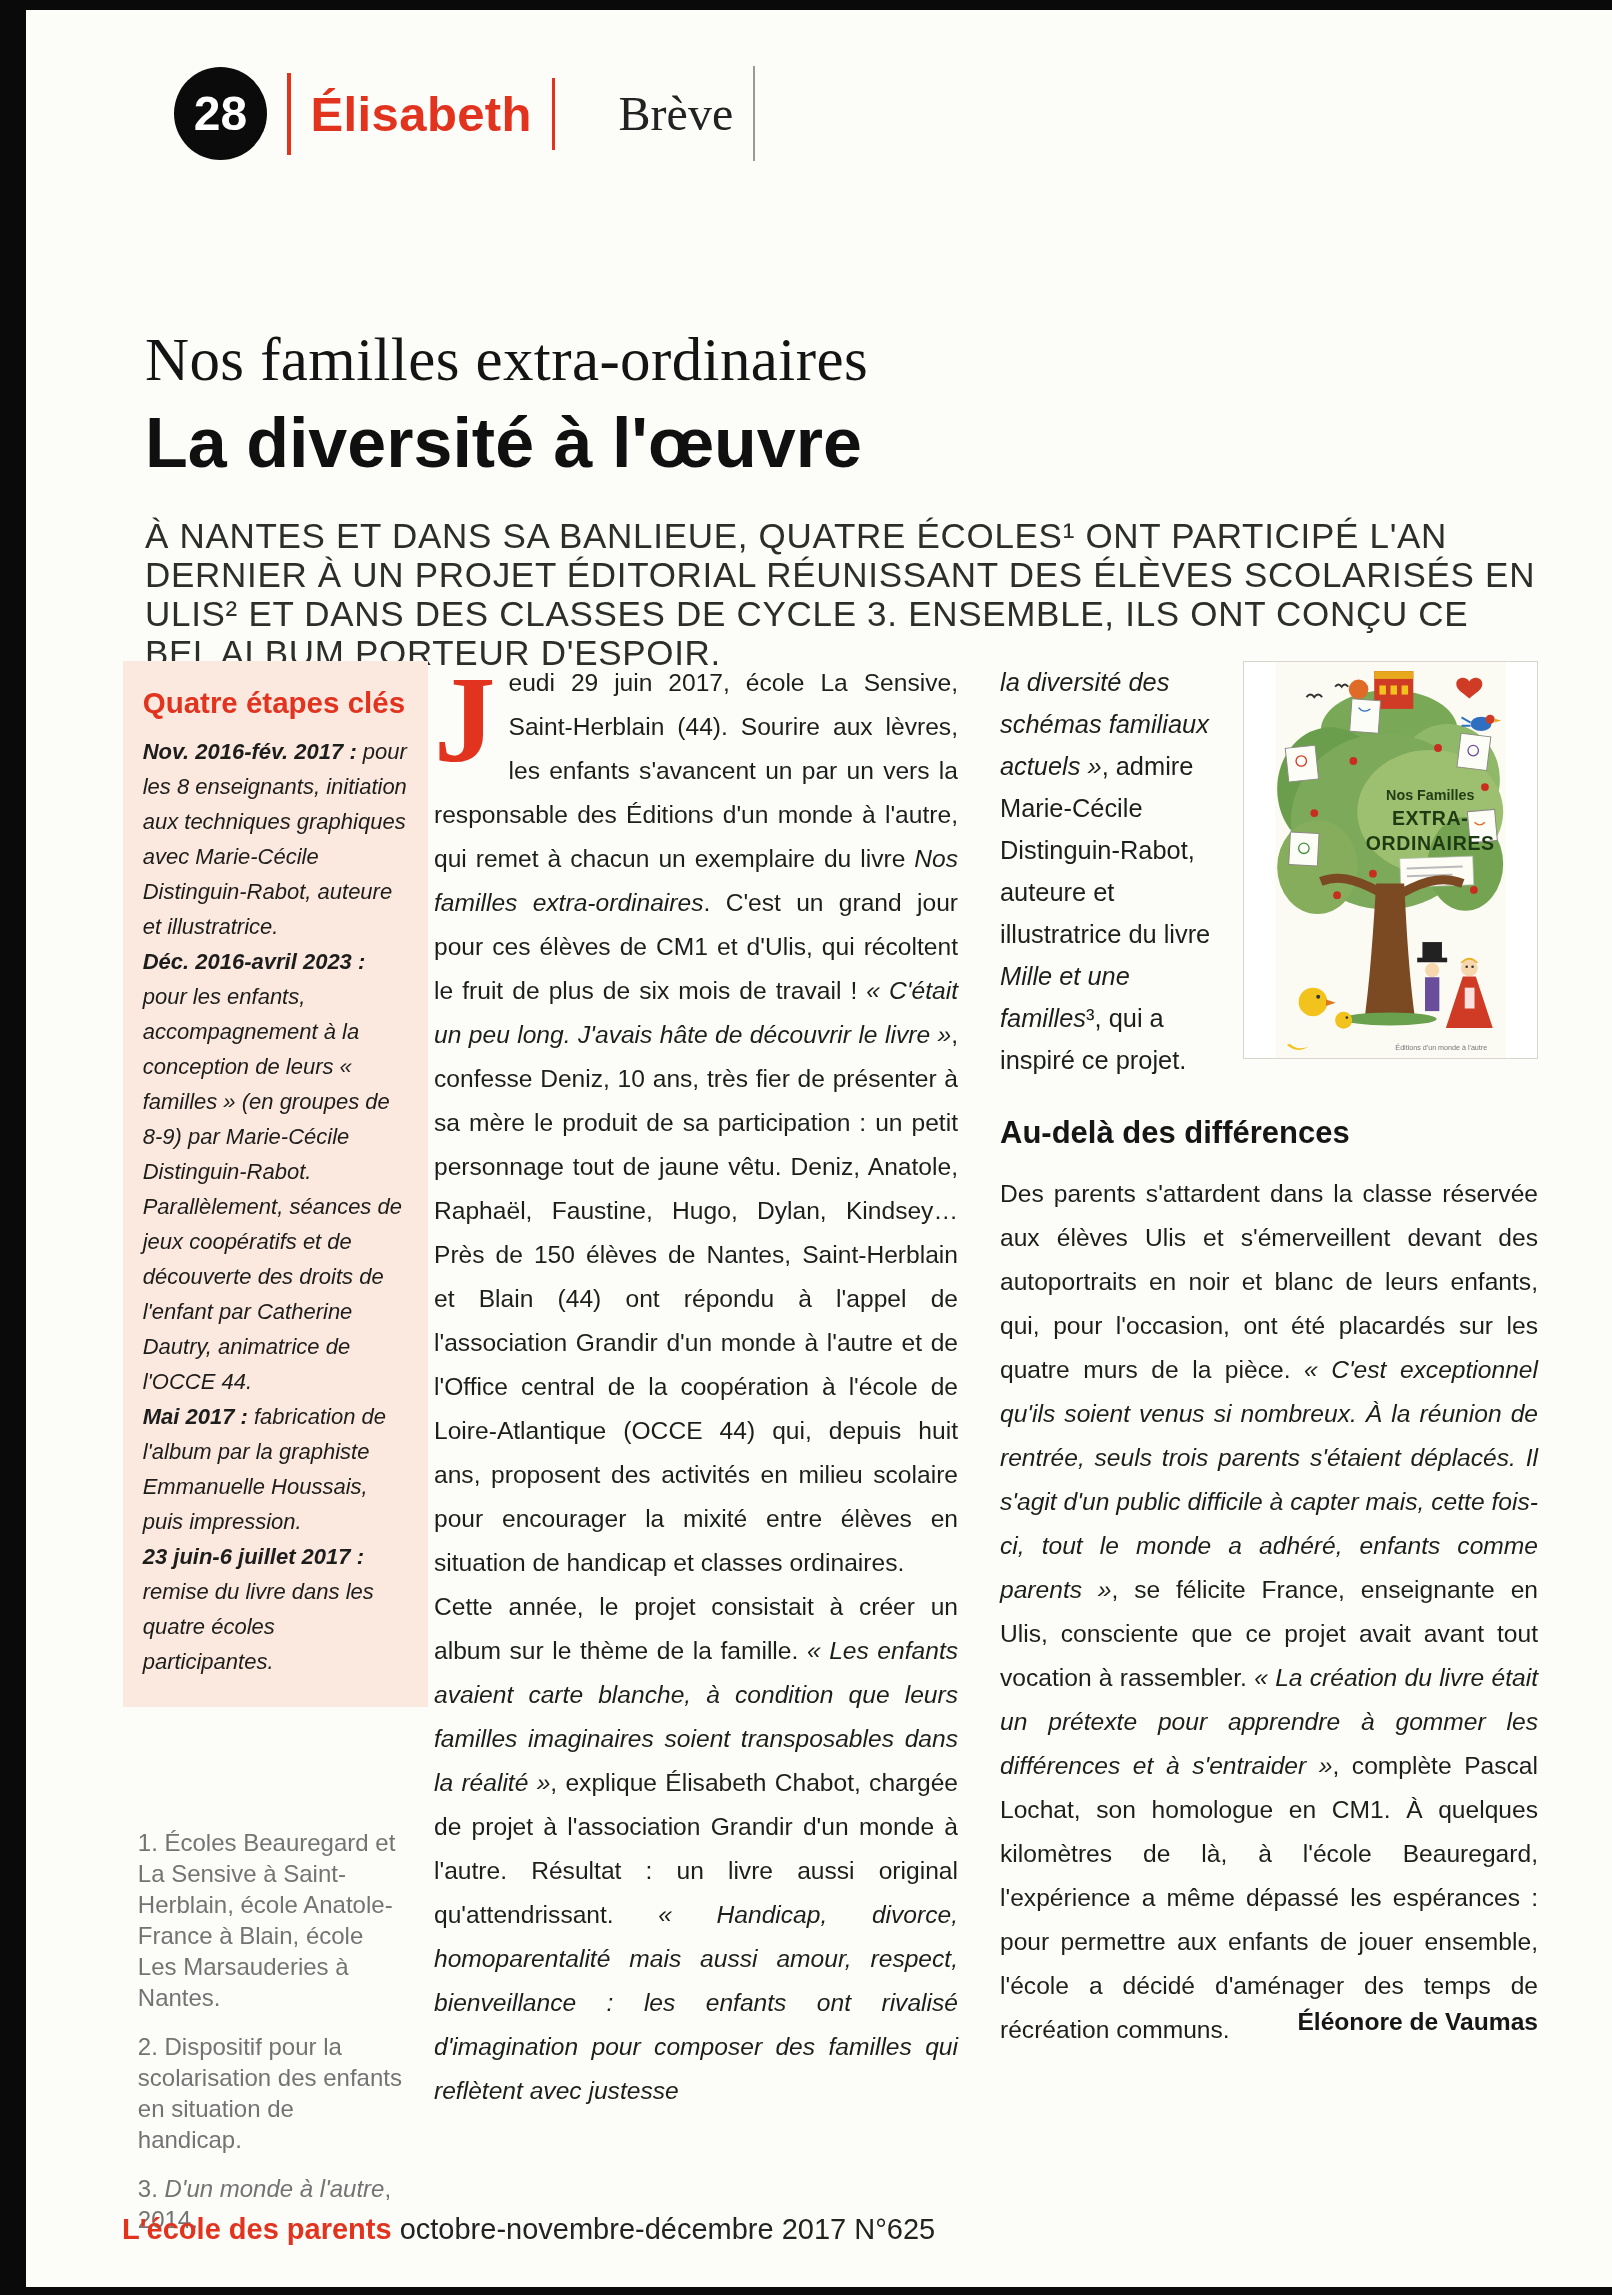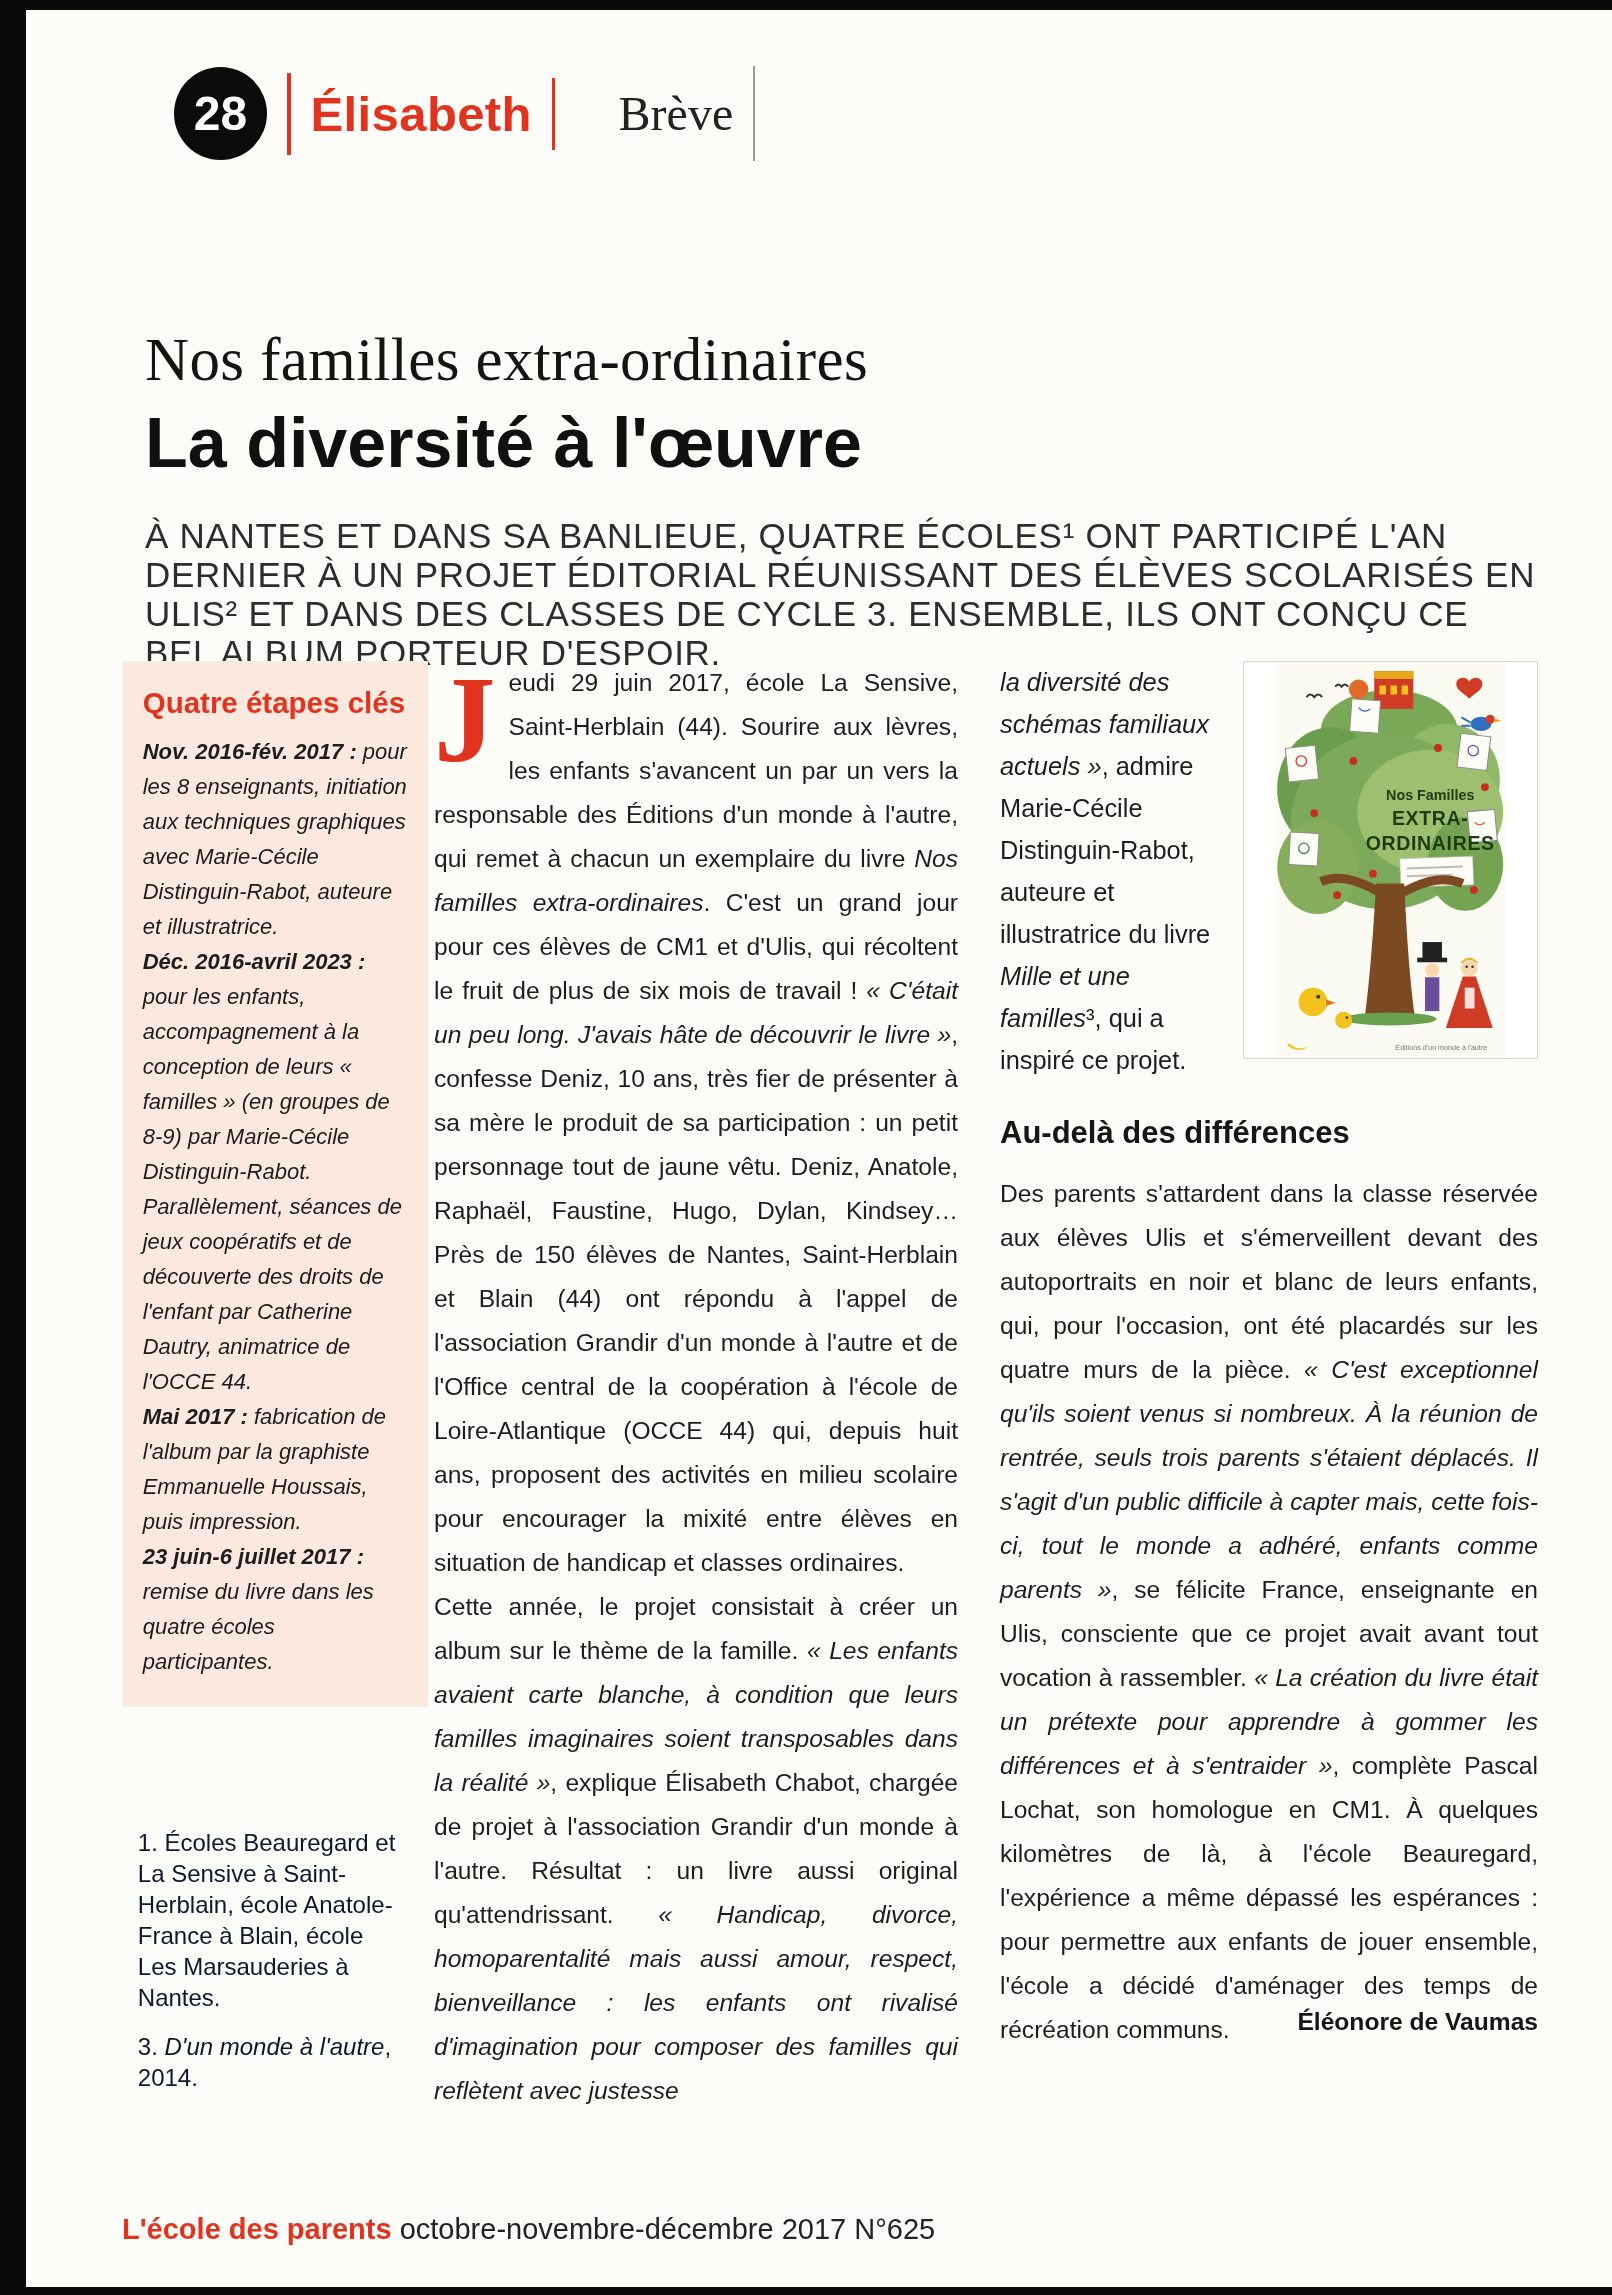--- a/index.html
+++ b/index.html
@@ -31,21 +31,21 @@
   .title{font-size:70px;font-weight:bold;color:#101010;margin-top:8.2px;letter-spacing:0;}
   .standfirst{margin-top:33px;font-size:35px;line-height:39px;color:#2d2d2b;letter-spacing:0.7px;width:1397px;}
 
   
   .sidebar{position:absolute;left:123px;top:661px;width:305px;}
   .sidebar-box{background:var(--sidebar-bg);padding:24.6px 19.7px 28px 19.7px;}
   .sidebar-title{color:var(--accent-red);font-size:29.5px;font-weight:bold;margin-bottom:14.8px;}
   .sb-entry{font-style:italic;font-size:22px;line-height:35px;color:var(--text-color);}
   .sb-date{font-weight:bold;}
   .footnotes{margin-top:120px;padding-left:14.8px;width:279px;}
-  .fn{font-size:24px;line-height:31px;color:#0f172a;margin-bottom:18px;margin-top:16px;}
+  .fn{font-size:24px;line-height:31px;color:#737373;margin-bottom:18px;margin-top:16px;}
 
   
   .col-main{position:absolute;left:434px;top:661px;width:524px;font-size:24.6px;line-height:44px;
     text-align:justify;color:var(--text-color);}
   .dropcap{float:left;font-family:"Liberation Serif",serif;font-weight:bold;color:var(--accent-red);
     font-size:123px;line-height:97px;padding:9.8px 13px 0 0;}
 
   
   .col-right{position:absolute;left:1000px;top:661px;width:538px;}
   .right-top{display:flex;gap:23px;}
@@ -88,20 +88,21 @@
   <div class="sidebar">
     <div class="sidebar-box">
       <div class="sidebar-title">Quatre étapes clés</div>
       <p class="sb-entry"><span class="sb-date">Nov. 2016-fév. 2017 : </span><span>pour les 8 enseignants, initiation aux techniques graphiques avec Marie-Cécile Distinguin-Rabot, auteure et illustratrice.</span></p>
       <p class="sb-entry"><span class="sb-date">Déc. 2016-avril 2023 : </span><span>pour les enfants, accompagnement à la conception de leurs « familles » (en groupes de 8-9) par Marie-Cécile Distinguin-Rabot. Parallèlement, séances de jeux coopératifs et de découverte des droits de l'enfant par Catherine Dautry, animatrice de l'OCCE 44.</span></p>
       <p class="sb-entry"><span class="sb-date">Mai 2017 : </span><span>fabrication de l'album par la graphiste Emmanuelle Houssais, puis impression.</span></p>
       <p class="sb-entry"><span class="sb-date">23 juin-6 juillet 2017 : </span><span>remise du livre dans les quatre écoles participantes.</span></p>
     </div>
     <div class="footnotes">
       <p class="fn">1. Écoles Beauregard et La Sensive à Saint-Herblain, école Anatole-France à Blain, école Les Marsauderies à Nantes.</p>
+      <p class="fn">2. Dispositif pour la scolarisation des enfants en situation de handicap.</p>
       <p class="fn">3. <span class="seg-italic">D'un monde à l'autre</span>, 2014.</p>
     </div>
   </div>
 
   <div class="col-main">
     <p><span class="dropcap">J</span><span>eudi 29 juin 2017, école La Sensive, Saint-Herblain (44). Sourire aux lèvres, les enfants s'avancent un par un vers la responsable des Éditions d'un monde à l'autre, qui remet à chacun un exemplaire du livre <span class="seg-italic">Nos familles extra-ordinaires</span>. C'est un grand jour pour ces élèves de CM1 et d'Ulis, qui récoltent le fruit de plus de six mois de travail ! <span class="seg-italic">« C'était un peu long. J'avais hâte de découvrir le livre »</span>, confesse Deniz, 10 ans, très fier de présenter à sa mère le produit de sa participation : un petit personnage tout de jaune vêtu. Deniz, Anatole, Raphaël, Faustine, Hugo, Dylan, Kindsey… Près de 150 élèves de Nantes, Saint-Herblain et Blain (44) ont répondu à l'appel de l'association Grandir d'un monde à l'autre et de l'Office central de la coopération à l'école de Loire-Atlantique (OCCE 44) qui, depuis huit ans, proposent des activités en milieu scolaire pour encourager la mixité entre élèves en situation de handicap et classes ordinaires.</span></p>
     <p><span>Cette année, le projet consistait à créer un album sur le thème de la famille. <span class="seg-italic">« Les enfants avaient carte blanche, à condition que leurs familles imaginaires soient transposables dans la réalité »</span>, explique Élisabeth Chabot, chargée de projet à l'association Grandir d'un monde à l'autre. Résultat : un livre aussi original qu'attendrissant. <span class="seg-italic">« Handicap, divorce, homoparentalité mais aussi amour, respect, bienveillance : les enfants ont rivalisé d'imagination pour composer des familles qui reflètent avec justesse</span></span></p>
   </div>
 
   <div class="col-right">

